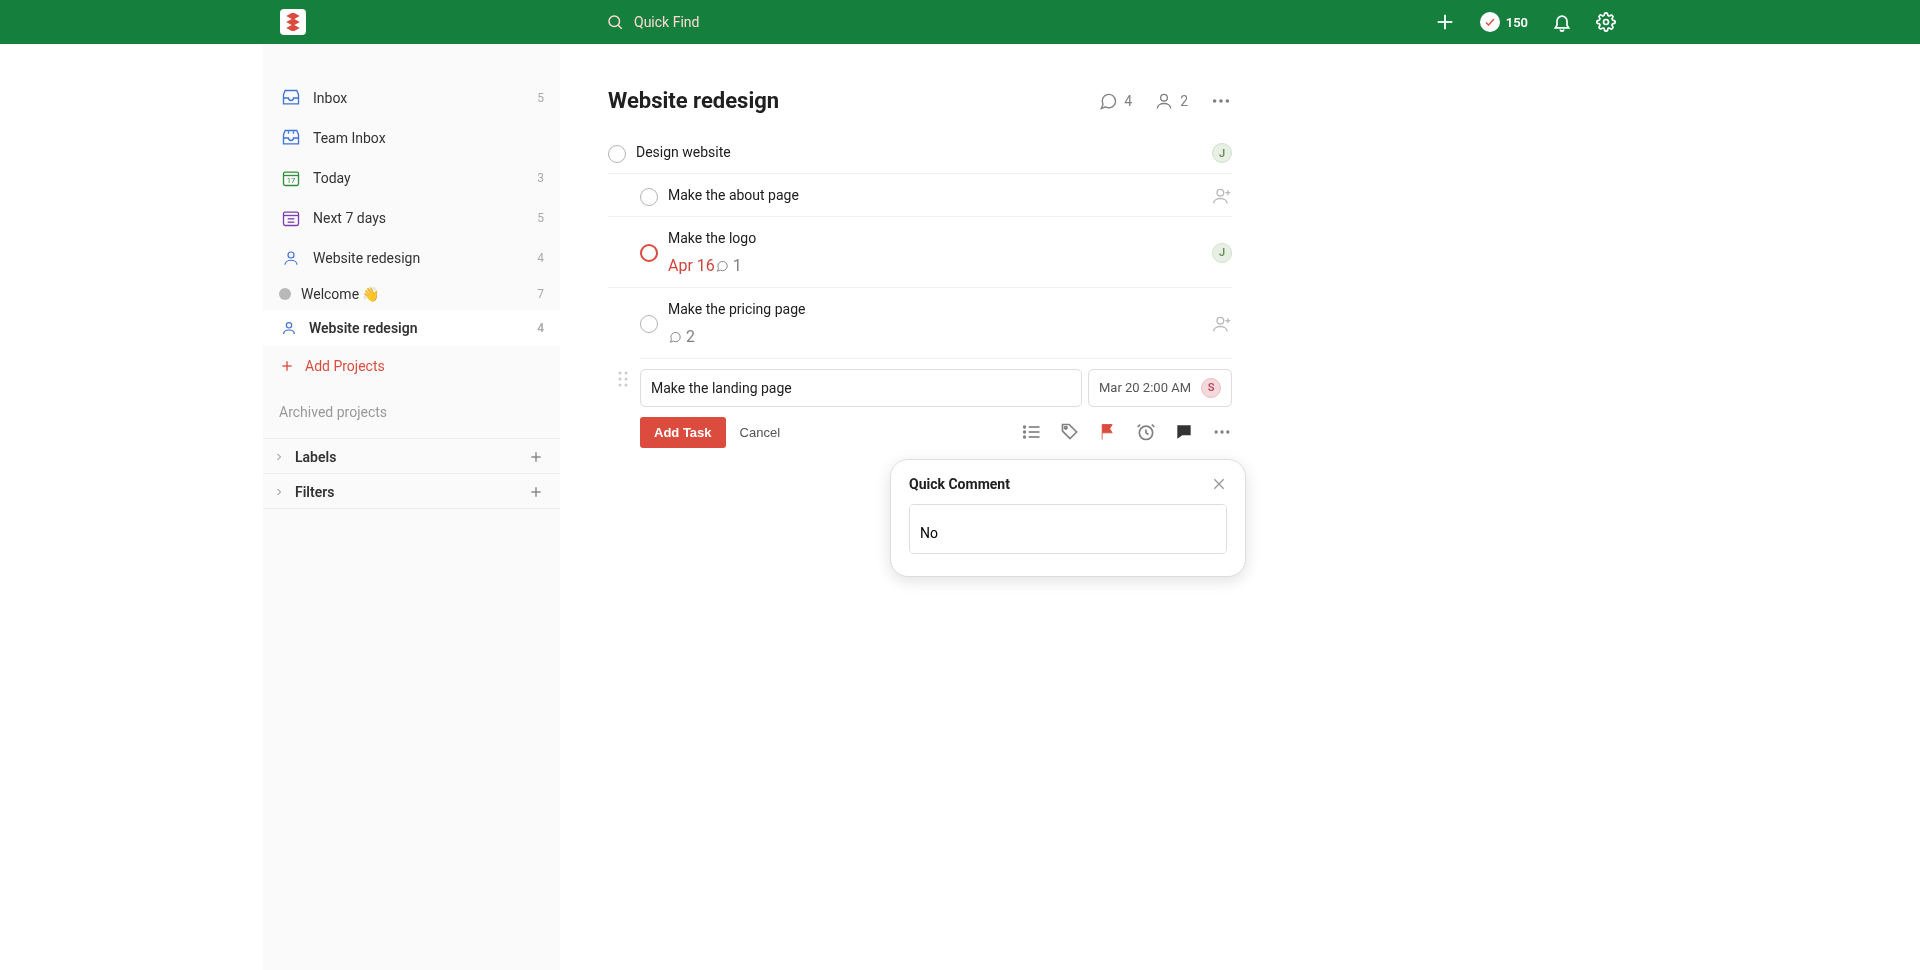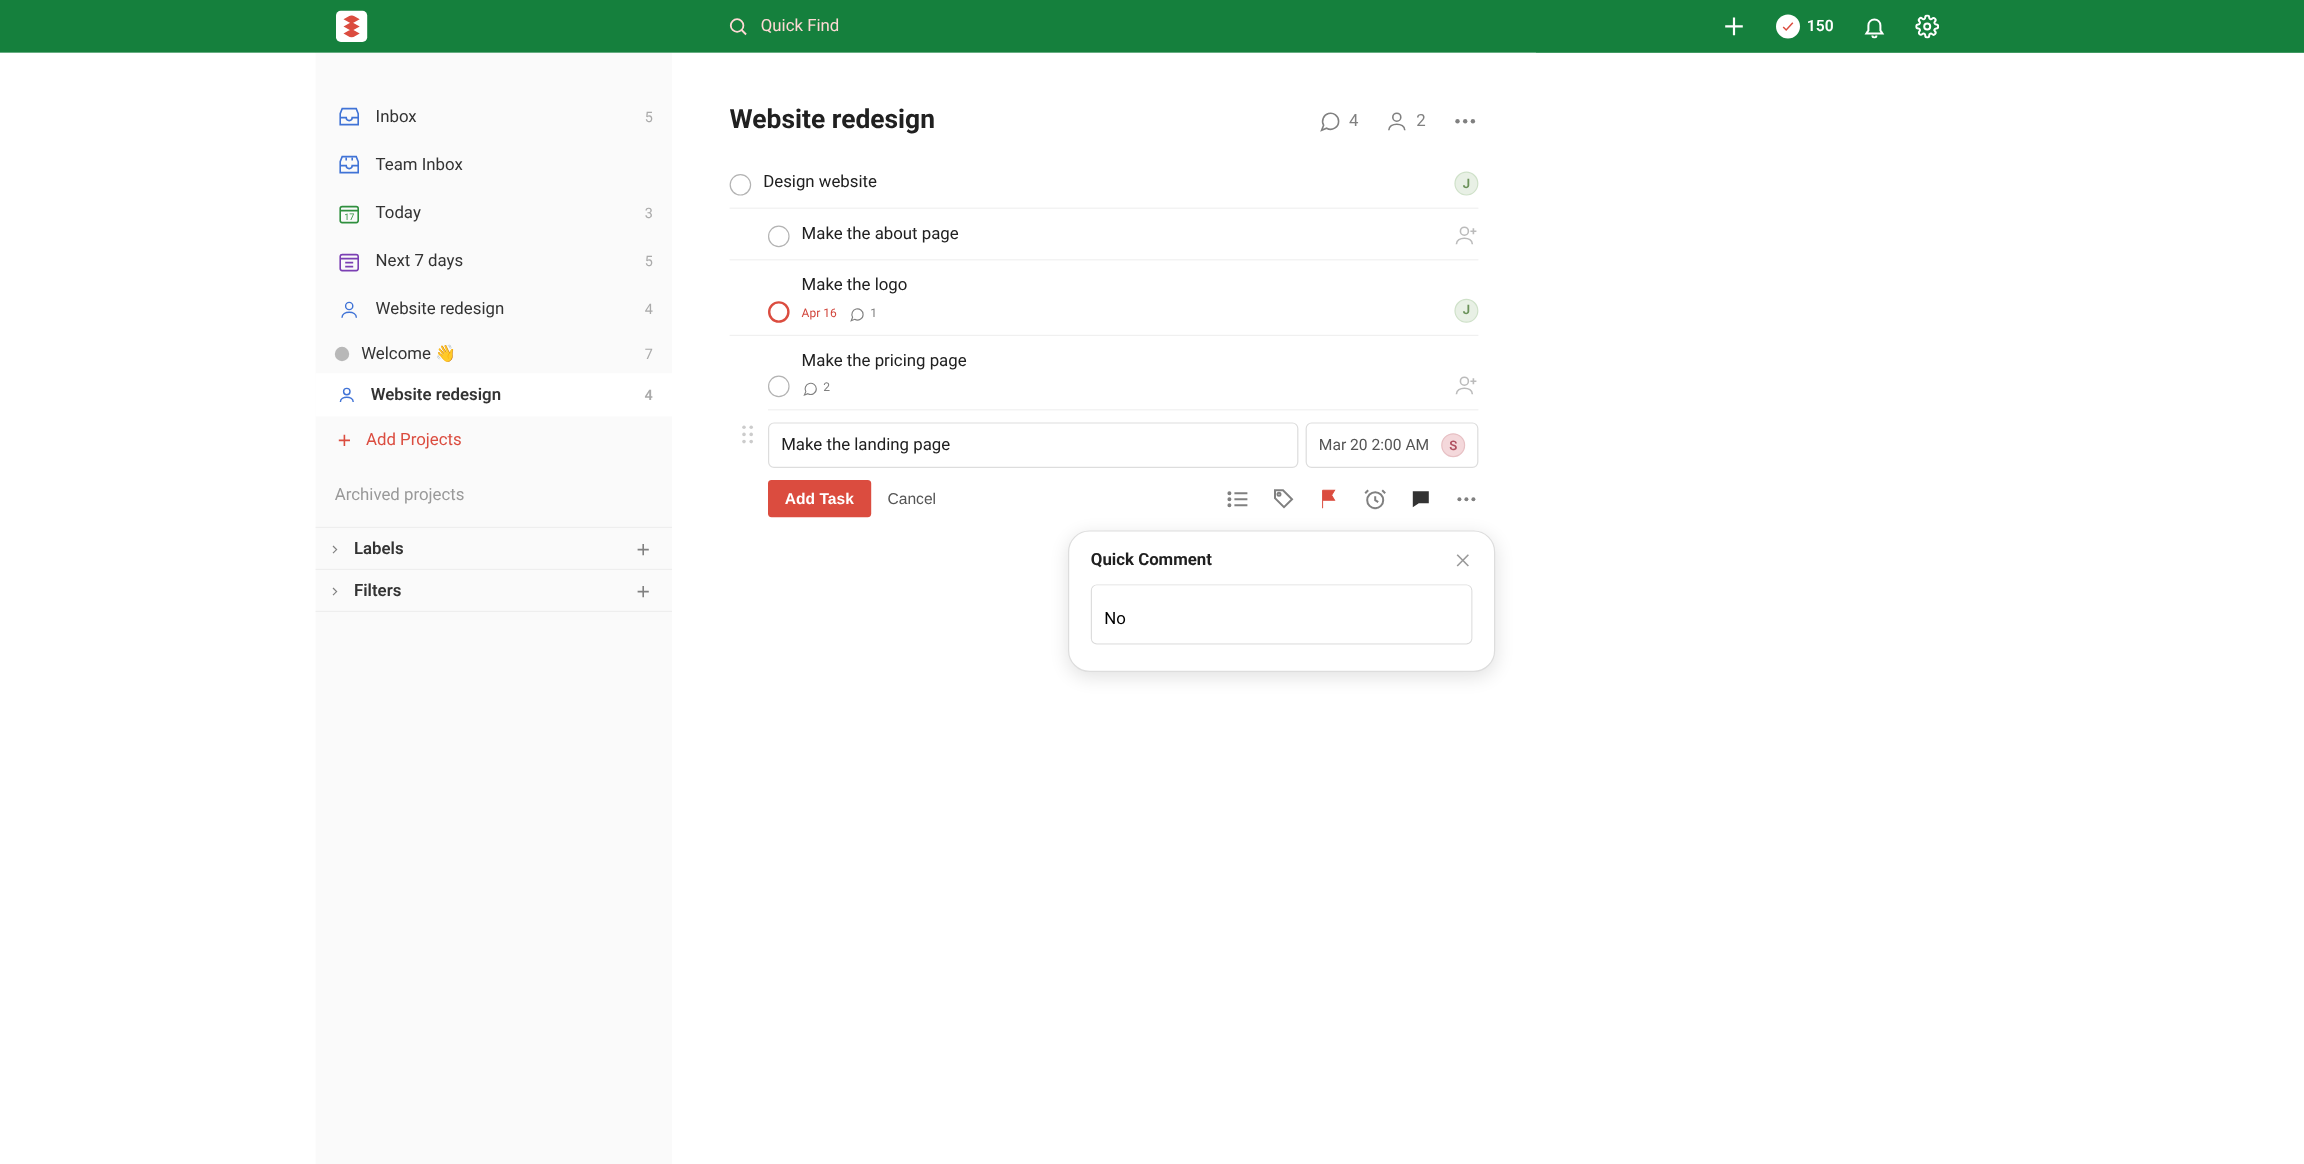--- a/index.html
+++ b/index.html
@@ -106,29 +106,29 @@
     .header-actions { display: flex; align-items: center; gap: 22px; color: #808080; }
     .header-meta { display: flex; align-items: center; gap: 6px; font-size: 14px; cursor: pointer; }
     .more-dots { cursor: pointer; }
 
     .task {
       border-top: 1px solid #f0f0f0;
       padding: 0;
     }
     .task.first { border-top: none; }
     .subtask { padding-left: 32px; }
-    .task-row { display: flex; align-items: flex-end; padding: 12px 0 10px 0; gap: 10px; }
+    .task-row { display: flex; align-items: center; padding: 12px 0 10px 0; gap: 10px; }
     .task-check {
       width: 18px; height: 18px; border-radius: 50%;
       border: 1.5px solid #b3b3b3;
       flex-shrink: 0; margin-top: 1px; cursor: pointer;
     }
     .task-check.prio { border-color: #db4c3f; border-width: 2px; }
     .task-content { flex: 1; font-size: 14px; line-height: 1.4; color: #202020; }
-    .task-meta { display: flex; align-items: center; gap: 10px; margin-top: 6px; font-size: 10px; color: #808080; }
+    .task-meta { display: flex; align-items: center; margin-top: 6px; font-size: 16px; color: #808080; }
     .task-meta .date { color: #d1453b; }
     .task-meta span { display: flex; align-items: center; gap: 4px; }
     .task-assignee {
       width: 20px; height: 20px; border-radius: 50%;
       display: flex; align-items: center; justify-content: center;
       flex-shrink: 0;
     }
     .avatar-j { background: #e8f0e5; color: #6a9159; border: 1px solid #cfe1c9; font-size: 11px; font-weight: 600; }
     .assign-empty { color: #bbb; }
 

